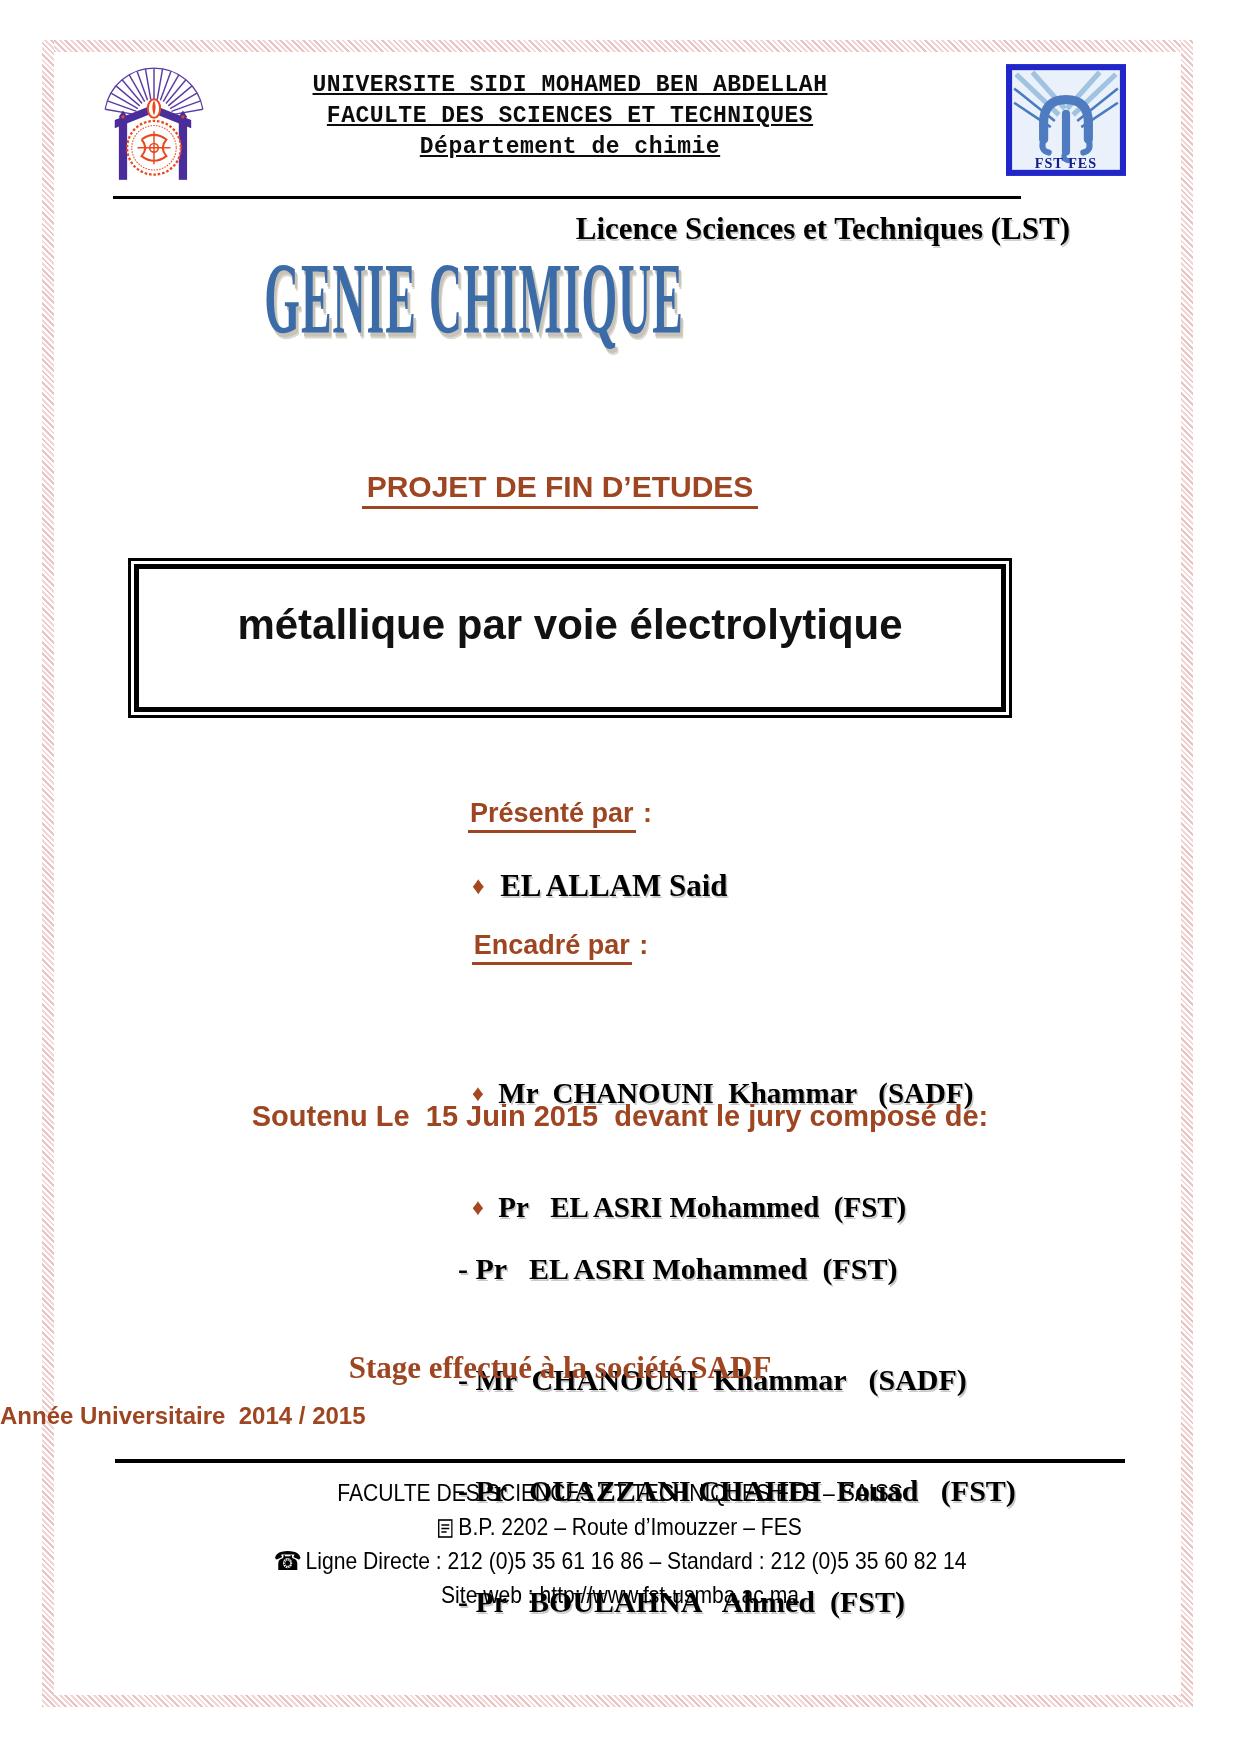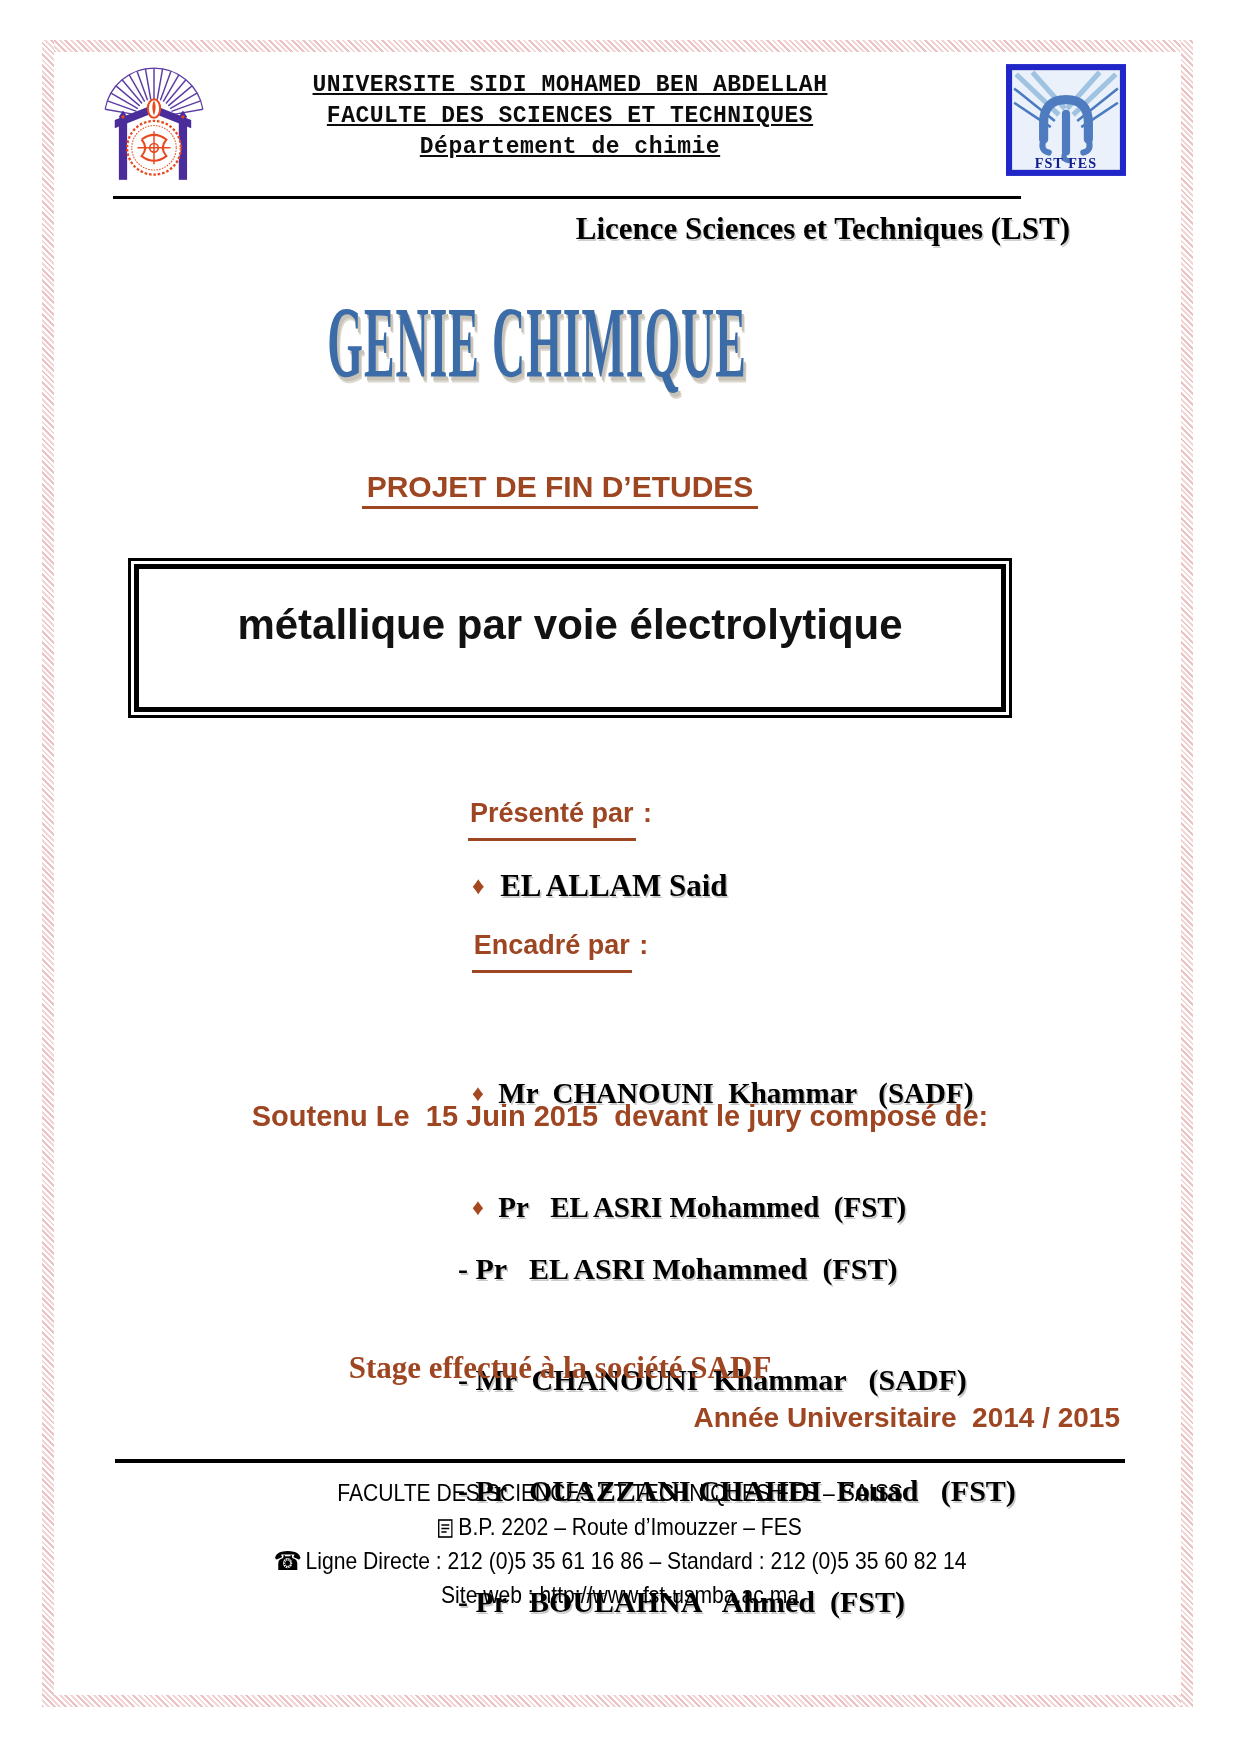--- a/index.html
+++ b/index.html
@@ -20,58 +20,58 @@
 
   .header-text{position:absolute;left:250px;top:70px;width:640px;text-align:center;
         font-family:"Liberation Mono","DejaVu Sans Mono",monospace;font-weight:bold;
         font-size:23px;line-height:31px;letter-spacing:.5px;color:#0c0c0c;text-decoration:underline;}
   .header-rule{position:absolute;left:113px;top:196px;width:908px;height:3px;background:#000;}
 
   .program-title{position:absolute;left:0;top:211px;width:1070px;text-align:right;
         font-family:"Liberation Serif",serif;font-weight:bold;font-size:31px;
         text-shadow:1.5px 1.5px 0 #cfcfcf;}
 
-  .banner{position:absolute;left:0;top:243px;width:1074px;text-align:center;line-height:112px;margin-top:44px;}
+  .banner{position:absolute;left:8px;top:243px;width:1074px;text-align:left;line-height:112px;}
   .banner span{display:inline-block;transform:scaleX(.45);transform-origin:center;
         font-family:"Liberation Serif",serif;font-weight:bold;font-size:102px;
         letter-spacing:2px;color:#3c6ca8;
         text-shadow:5px 4px 0 #c8c3b8,7px 6px 0 #ddd9d1;white-space:nowrap;}
 
   .projet{position:absolute;left:0;top:470px;width:1120px;text-align:center;
         font-family:"Liberation Sans",sans-serif;font-weight:bold;font-size:30px;color:#9e4522;}
   .projet span{display:inline-block;border-bottom:3px solid #9e4522;padding:0 5px 2px;}
 
   .title-box{position:absolute;left:128px;top:558px;width:884px;box-sizing:border-box;
         border:3px solid #000;padding:3px;background:#fff;}
   .title-box-inner{border:5px solid #000;padding:26px 16px 52px;text-align:center;
         font-family:"Liberation Sans",sans-serif;font-weight:bold;font-size:42px;
         line-height:1.42;color:#121212;}
 
   .sub-head{position:absolute;left:0;width:1120px;text-align:center;
         font-family:"Liberation Sans",sans-serif;font-weight:bold;font-size:27px;color:#9e4522;}
-  .sub-head .u{display:inline-block;border-bottom:3px solid #9e4522;padding:0 2px 9px;}
+  .sub-head .u{display:inline-block;border-bottom:3px solid #9e4522;padding:0 2px 1px;}
   .presente{top:798px;}
   .encadre{top:930px;}
 
   .serifline{font-family:"Liberation Serif",serif;font-weight:bold;white-space:pre;
         text-shadow:1.5px 1.5px 0 #c9c9c9;}
   .bullet{color:#a5481f;text-shadow:none;font-size:.8em;vertical-align:2px;}
   .student{position:absolute;left:472px;top:868px;font-size:31px;}
   .supervisors{position:absolute;left:472px;top:998px;font-size:29px;line-height:38px;}
 
   .soutenu{position:absolute;left:0;top:1100px;width:1240px;text-align:center;
         font-family:"Liberation Sans",sans-serif;font-weight:bold;font-size:29px;
         color:#9e4522;white-space:pre;}
 
   .jury{position:absolute;left:458px;top:1176px;font-size:30px;line-height:37px;}
 
   .stage{position:absolute;left:0;top:1350px;width:1120px;text-align:center;
         font-family:"Liberation Serif",serif;font-weight:bold;font-size:31px;color:#9e4522;}
-  .annee{position:absolute;left:0;top:1402px;width:1120px;text-align:right;
-        font-family:"Liberation Sans",sans-serif;font-weight:bold;font-size:28px;
+  .annee{position:absolute;left:0;top:1402px;width:1120px;text-align:left;
+        font-family:"Liberation Sans",sans-serif;font-weight:bold;font-size:24px;
         color:#9e4522;white-space:pre;}
 
   .footer-rule{position:absolute;left:115px;top:1459px;width:1010px;height:4px;background:#000;}
   .footer{position:absolute;left:0;top:1476px;width:1240px;text-align:center;
         font-family:"Liberation Sans",sans-serif;font-size:24px;line-height:34px;color:#000;
         transform:scaleX(.88);transform-origin:center;}
   .footer .icon{display:inline-block;vertical-align:-3px;margin-right:6px;}
   .phone-glyph{font-family:"DejaVu Sans",sans-serif;font-size:26px;vertical-align:-1px;margin-right:4px;}
 </style>
 </head>

